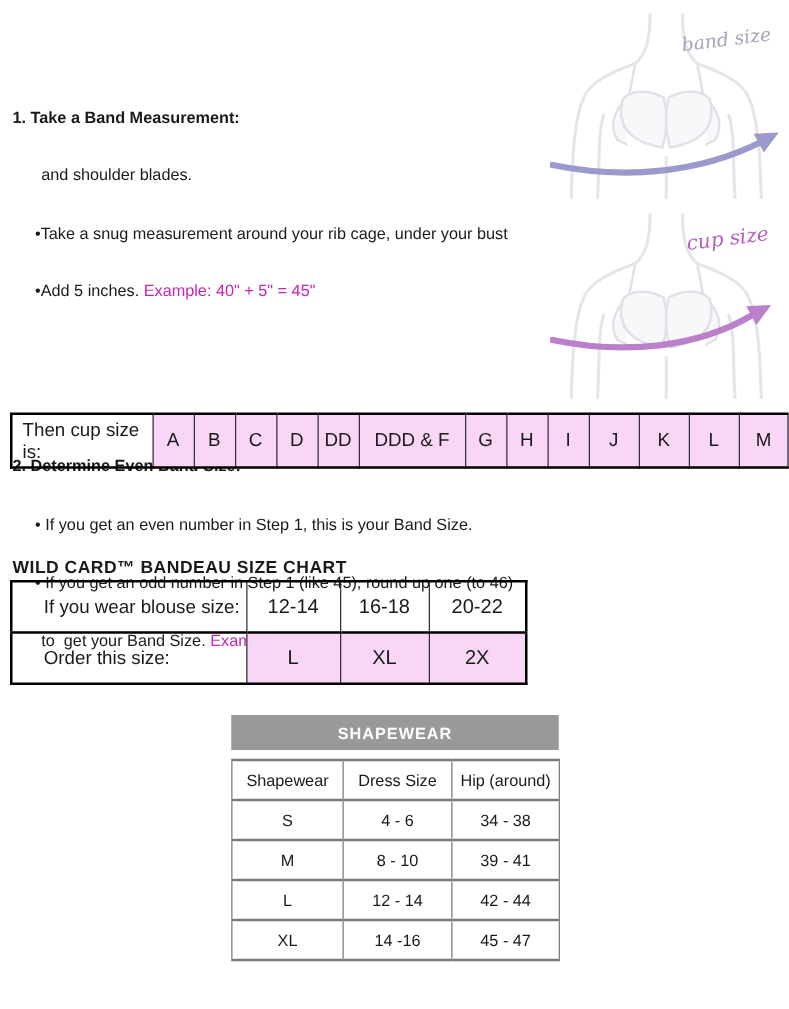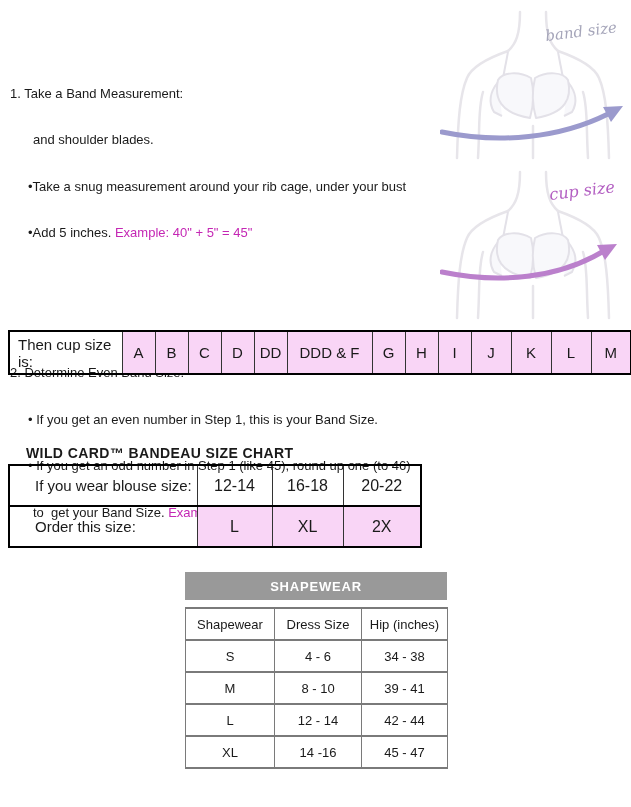--- a/index.html
+++ b/index.html
@@ -3,21 +3,21 @@
 <meta charset="utf-8">
 <style>
   html,body { margin:0; padding:0; background:#fff; }
   .page { position:relative; width:631px; height:807px; background:#fff;
           font-family:"Liberation Sans", sans-serif; color:#1a1a1a; overflow:hidden; }
 
   
   .instructions { position:absolute; left:10px; top:8px; width:470px;
                   font-size:13px; line-height:15.5px; white-space:pre; }
   .step { margin:0 0 16px 0; }
-  .step-heading { font-weight:normal; }
+  .step-heading { font-weight:bold; }
   .line { padding-left:18px; }
   .line.cont { padding-left:23px; }
   .ex { color:var(--magenta,#c427b4); }
 
   
   .illus { position:absolute; width:190px; height:152px; }
   .illus.band { left:440px; top:8px; }
   .illus.cup  { left:440px; top:168px; }
   .sketch   { stroke:#e7e5ea; fill:none; stroke-width:2.5; stroke-linecap:round; }
   .bra      { stroke:#e3e1e8; fill:#f8f8fb; stroke-width:2; stroke-linejoin:round; }
@@ -32,21 +32,21 @@
   
   table { border-collapse:collapse; table-layout:fixed; }
   .cup-chart { position:absolute; left:8px; top:330px; width:615px;
                border:2px solid #000; font-size:15px; }
   .cup-chart td { border-left:1px solid #333; text-align:center; height:37px; padding:0; }
   .cup-chart tr.second td { border-top:2px solid #000; height:41px; }
   .cup-chart td.lbl { text-align:left; padding-left:8px; }
   td.pink { background:var(--pink,#f9d5f6); }
 
   
-  .bandeau-title { position:absolute; left:26px; top:445px; font-size:14px;
+  .bandeau-title { position:absolute; left:10px; top:445px; font-size:14px;
                    font-weight:bold; letter-spacing:0.4px;text-align:center; }
   .bandeau-chart { position:absolute; left:8px; top:464px; width:412px;
                    border:2px solid #000; font-size:16px; }
   .bandeau-chart td { border-left:1px solid #333; text-align:center; height:39px; padding:0; }
   .bandeau-chart tr.second td { border-top:2px solid #000; }
   .bandeau-chart td.lbl { text-align:left; padding-left:25px; font-size:15px; }
 
   
   .shape-bar { position:absolute; left:185px; top:572px; width:262px; height:28px;
                background:var(--gray_bar,#999999); color:#fff; font-weight:bold;
@@ -198,21 +198,21 @@
   <table class="shape-table">
     <colgroup>
         <col style="width:89px">
         <col style="width:87px">
         <col style="width:86px">
       </colgroup>
     <tbody>
         <tr>
       <td>Shapewear</td>
       <td>Dress Size</td>
-      <td>Hip (inches)</td>
+      <td>Hip (around)</td>
     </tr>
     <tr>
       <td>S</td>
       <td>4 - 6</td>
       <td>34 - 38</td>
     </tr>
     <tr>
       <td>M</td>
       <td>8 - 10</td>
       <td>39 - 41</td>

